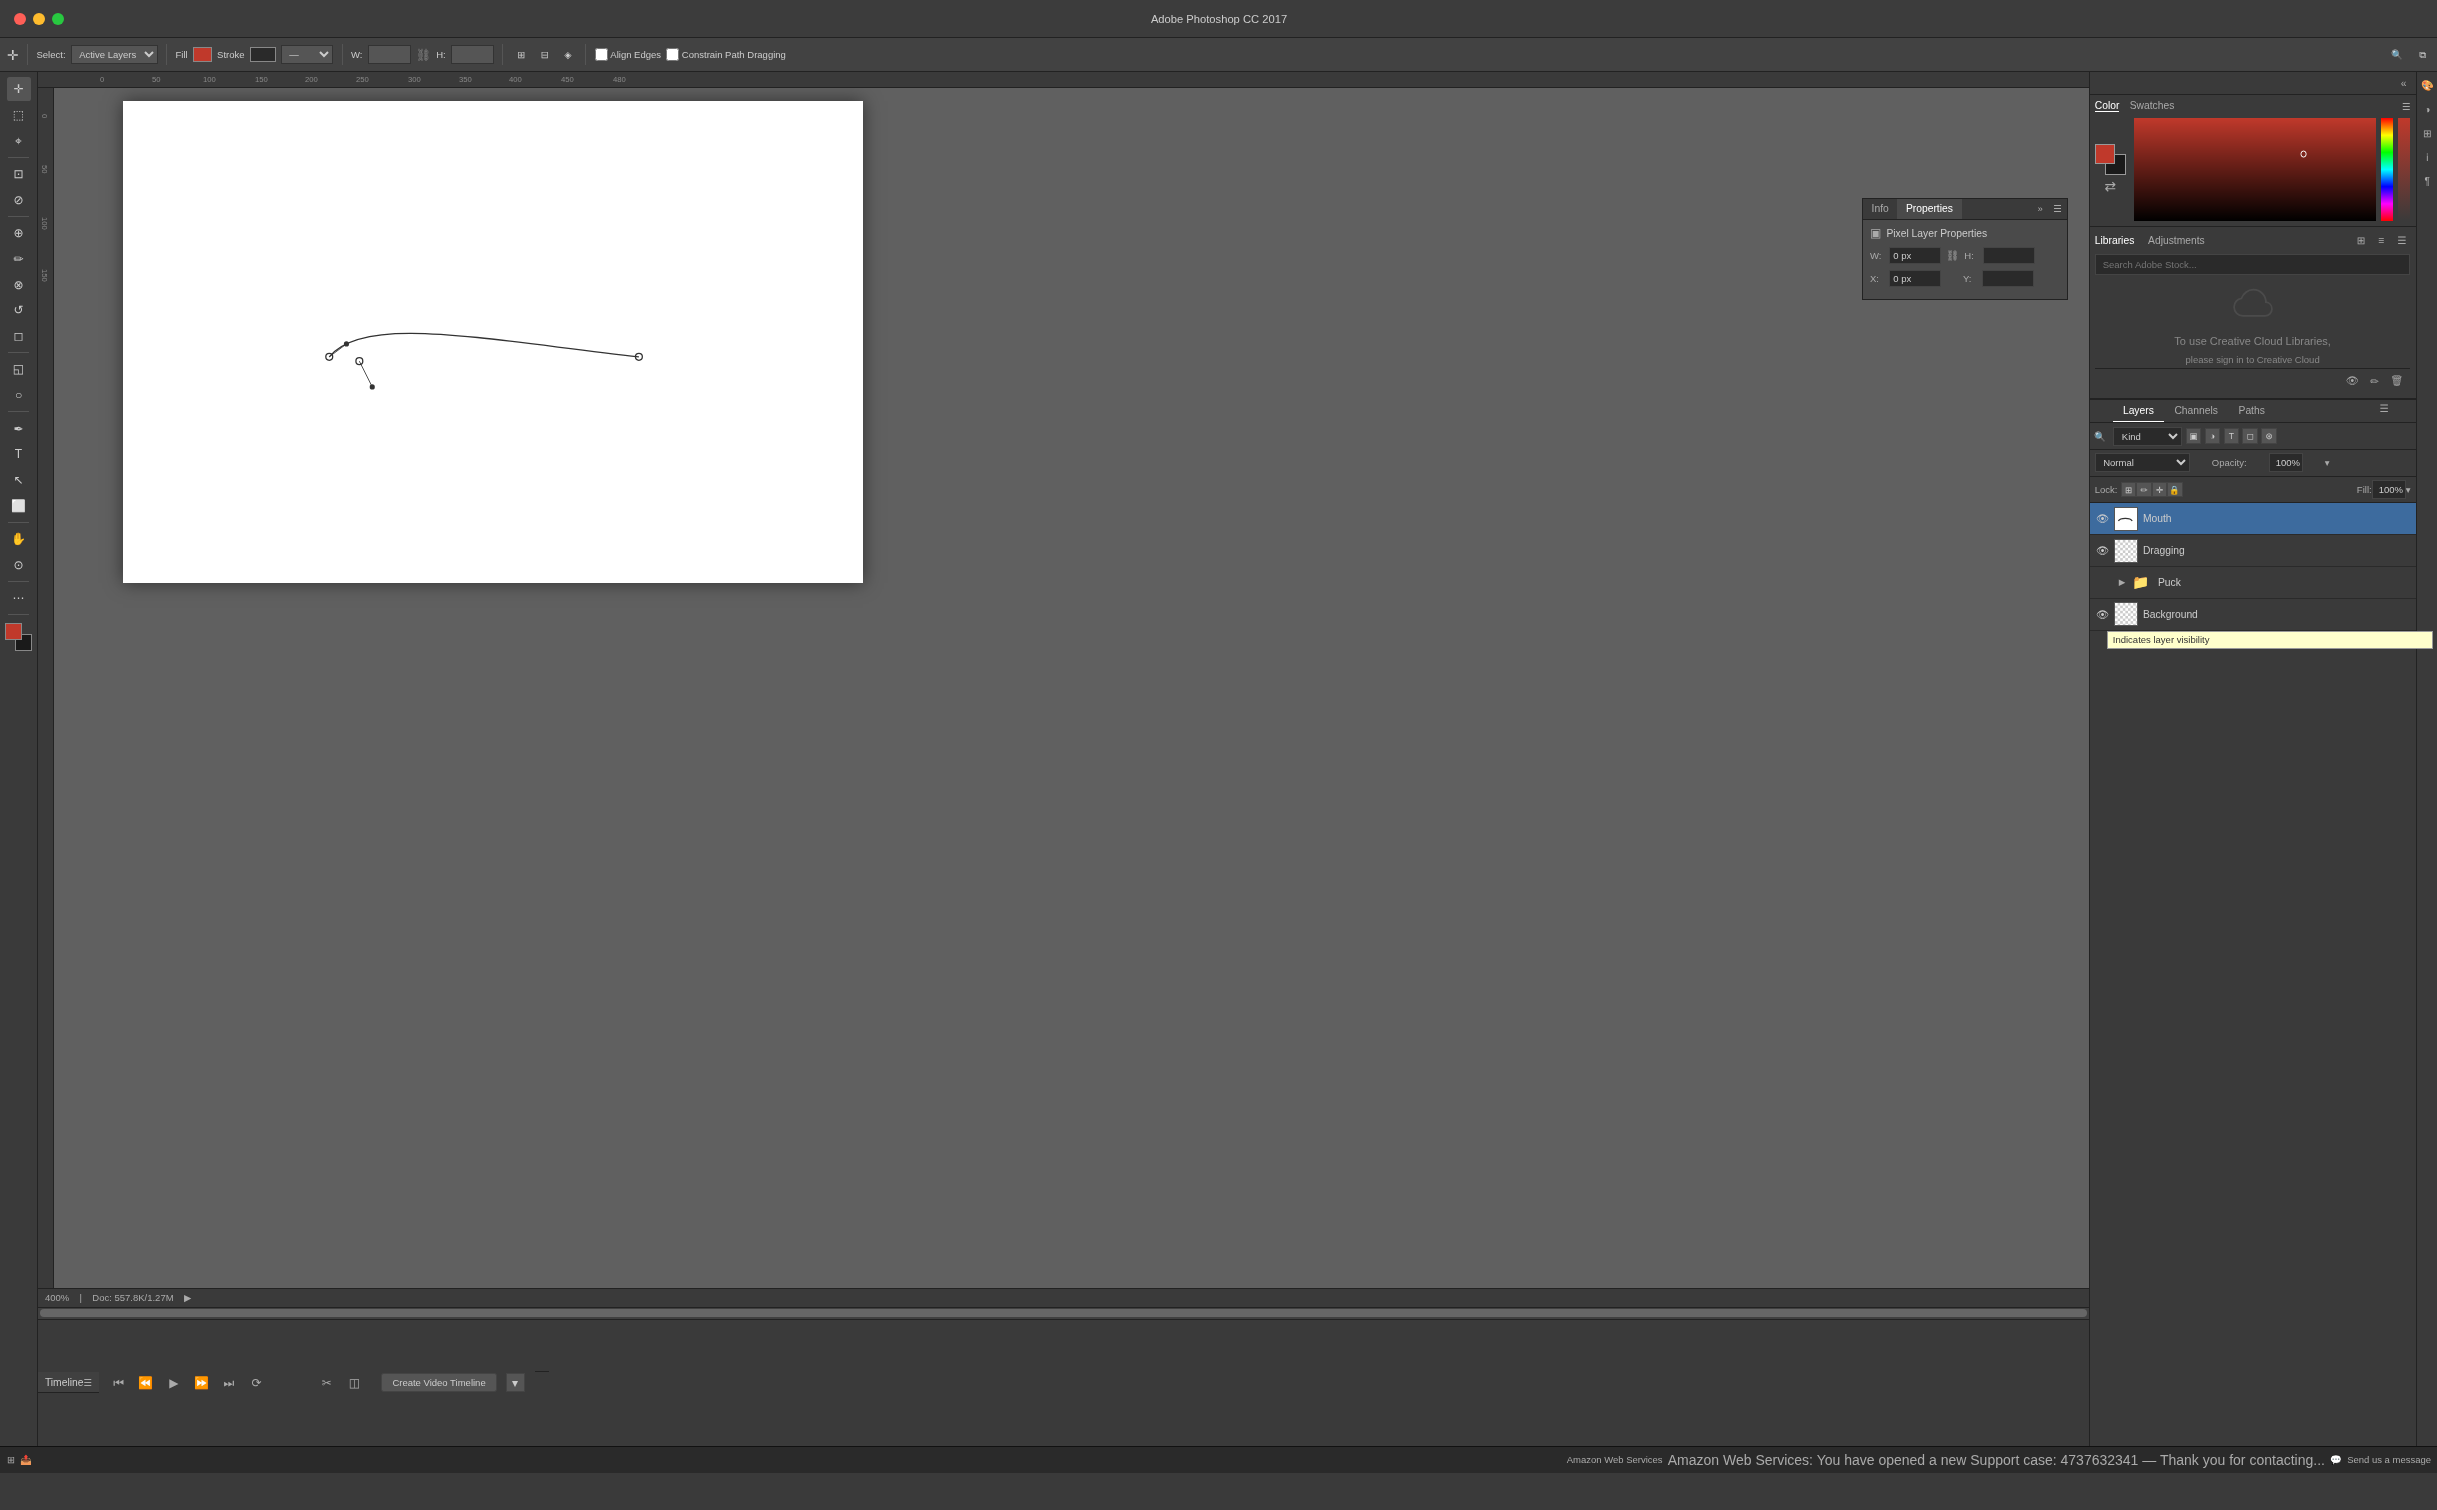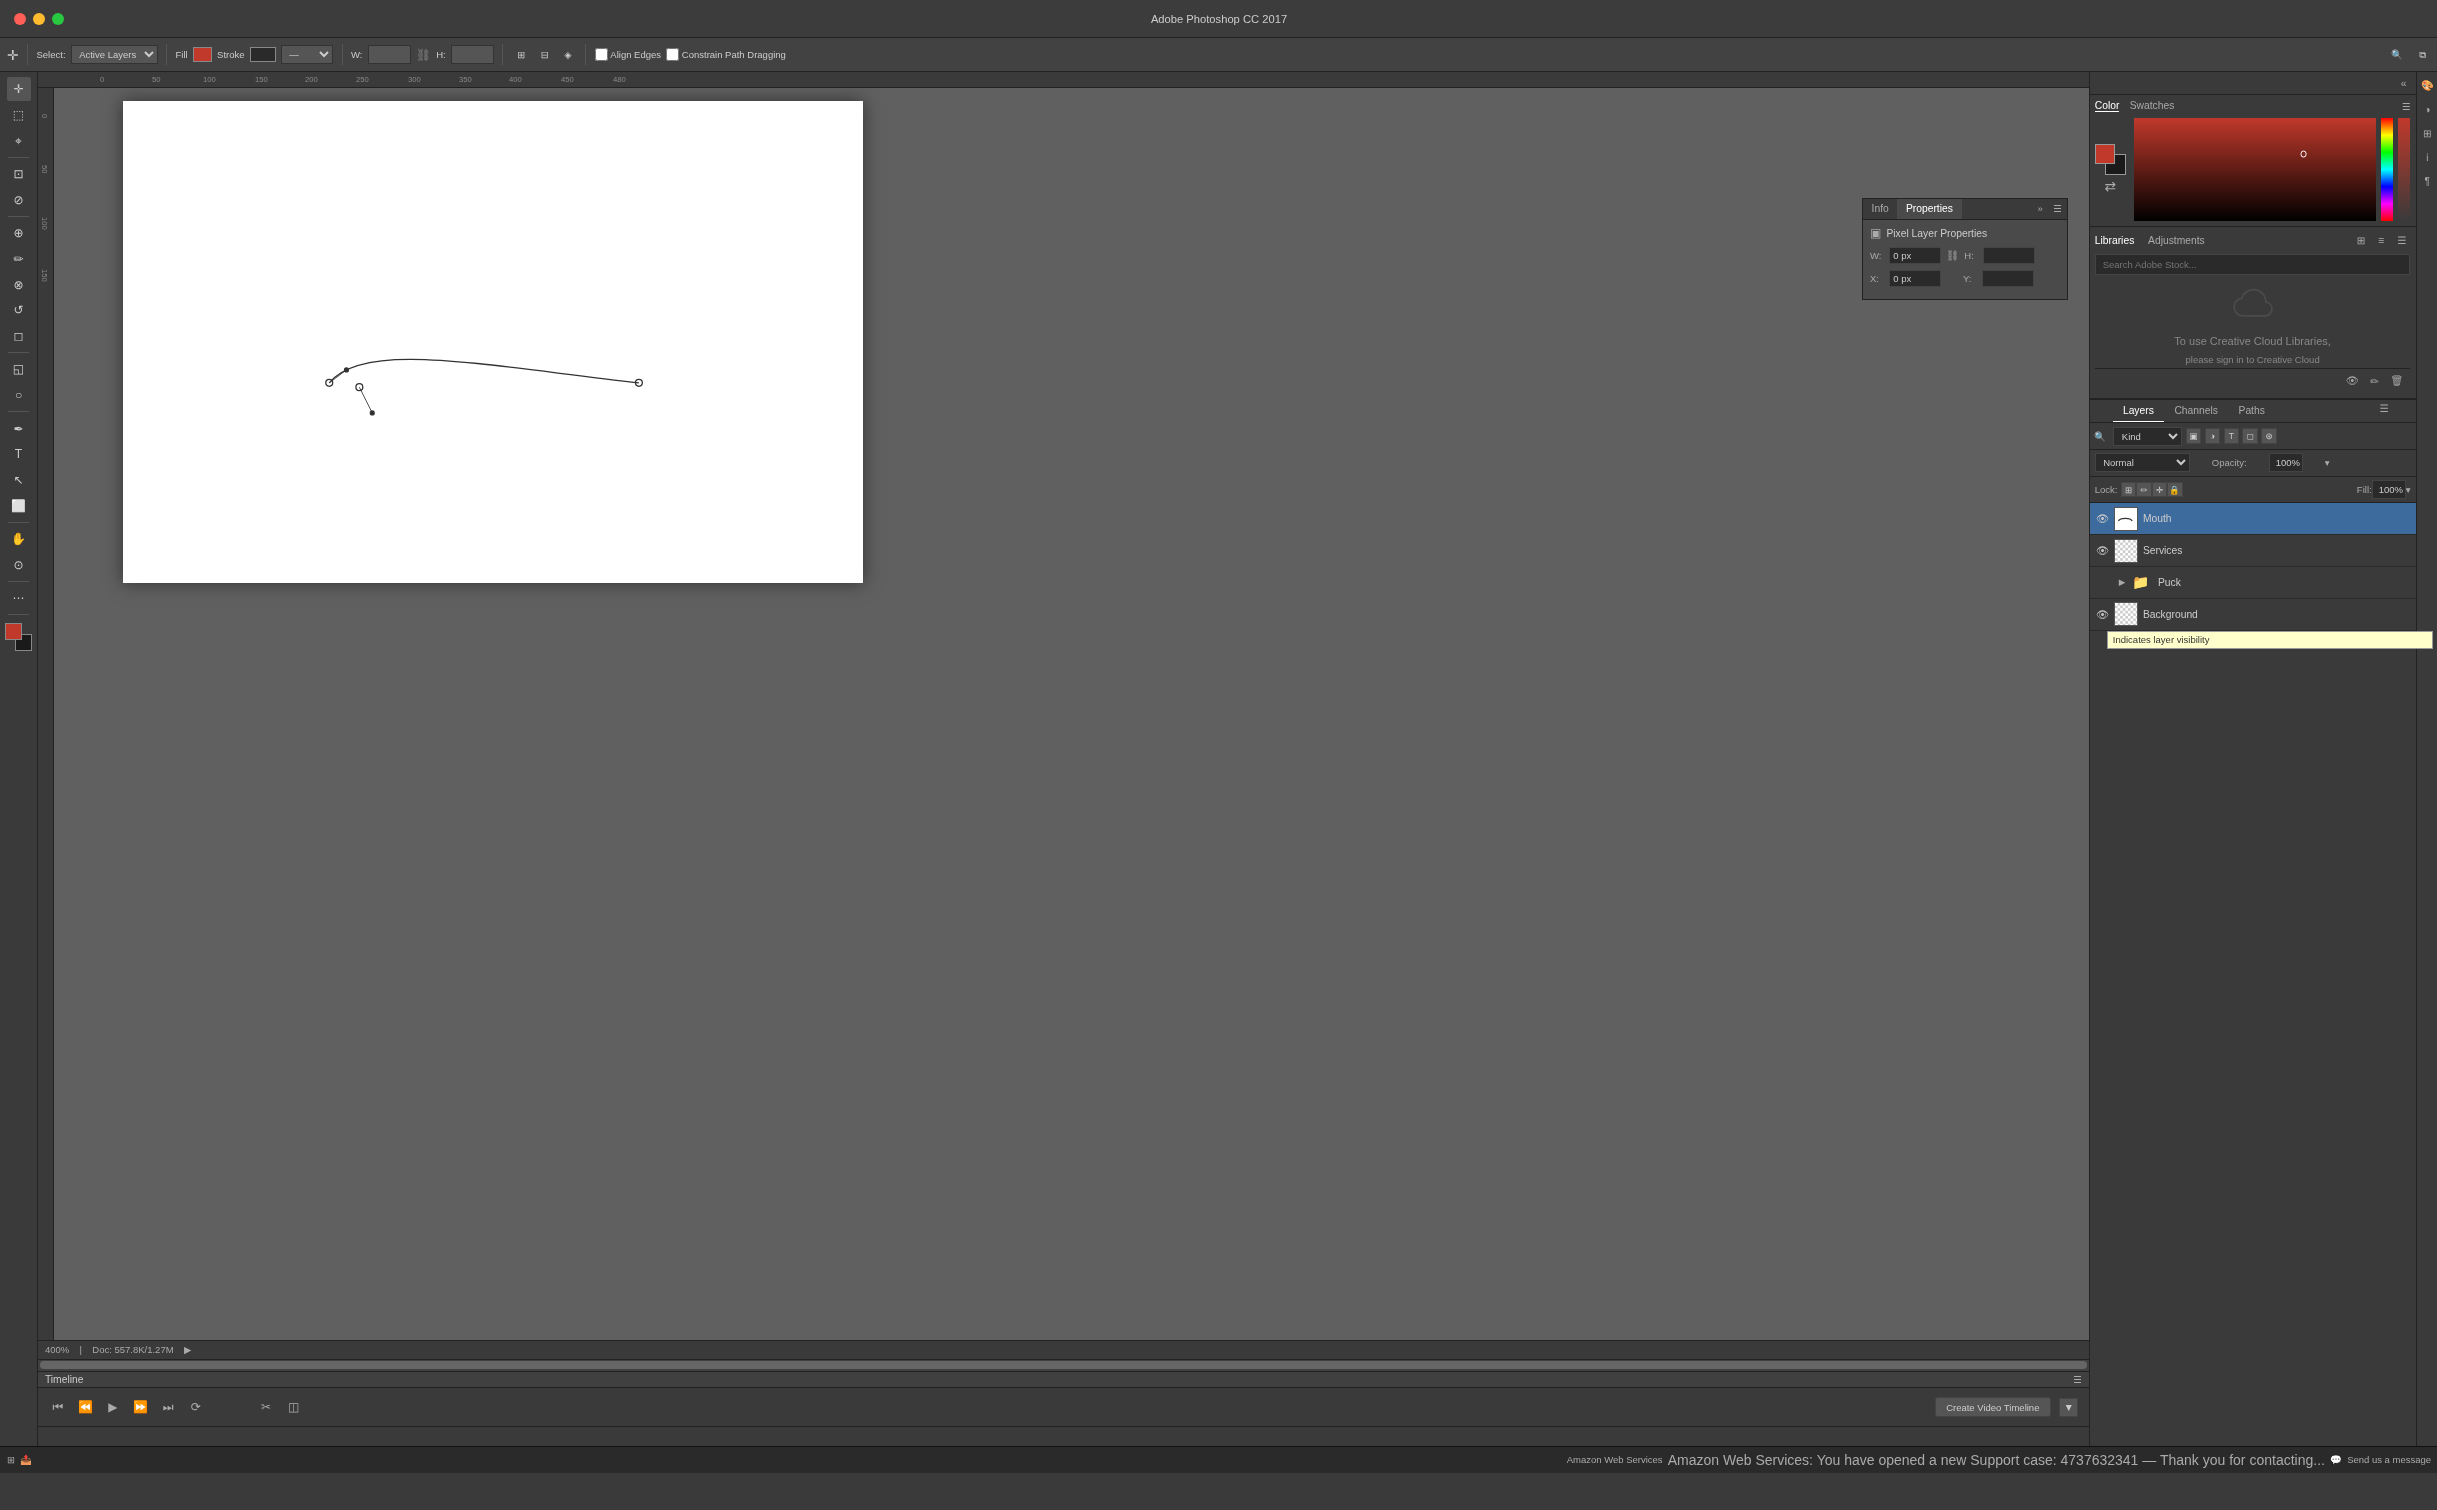--- a/index.html
+++ b/index.html
@@ -431,25 +431,26 @@
       display: flex;
       align-items: center;
       padding: 0 6.9px;
       gap: 10.3px;
       font-size: 9.5px;
       color: #aaa;
     }
 
     
     #timeline-panel {
-      height: 75px;
+      height: 127px;
       background: #3a3a3a;
       border-top: 0.9px solid #222;
       display: flex;
-      flex-direction: column;
+      flex-direction: row;
+      align-items: center;
     }
     #timeline-header {
       height: 20.6px;
       background: #404040;
       display: flex;
       align-items: center;
       padding: 0 6.9px;
       justify-content: space-between;
       border-bottom: 0.9px solid #222;
     }
@@ -898,21 +899,21 @@
               <path d="M4 14 C6 10, 18 10, 20 14" stroke="#333" stroke-width="1.5" fill="none"></path>
             </svg>
           </div>
           <span class="layer-name">Mouth</span>
         </div>
 
         <div class="layer-item">
           <div class="layer-visibility">👁</div>
           <div class="layer-thumbnail" style="background:repeating-conic-gradient(#ccc 0% 25%, #fff 0% 50%) 0 0 / 5.2px 5.2px;">
           </div>
-          <span class="layer-name">Services</span>
+          <span class="layer-name">Dragging</span>
         </div>
 
         <div class="layer-item" style="padding-left:10.3px;">
           <div class="layer-visibility"></div>
           <span class="layer-group-arrow">▶</span>
           <div class="layer-thumbnail" style="background:none;border:none;font-size:13.8px;">📁</div>
           <span class="layer-name">Puck</span>
         </div>
 
         <div class="layer-item" style="position:relative;">

